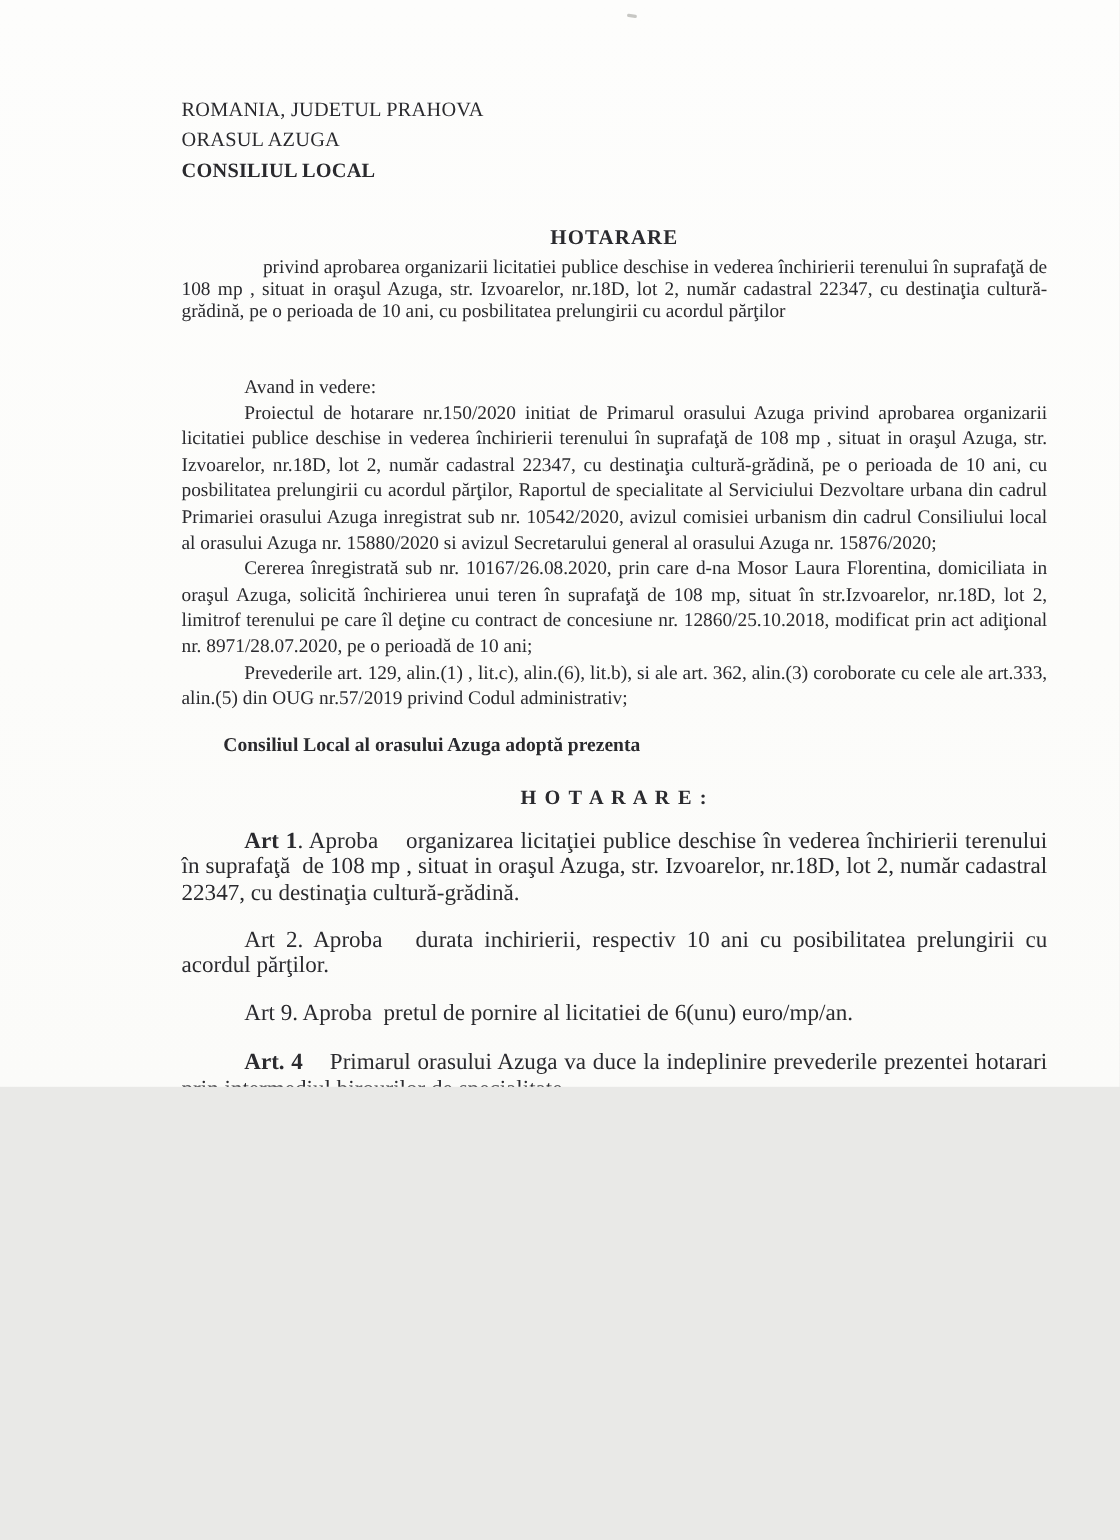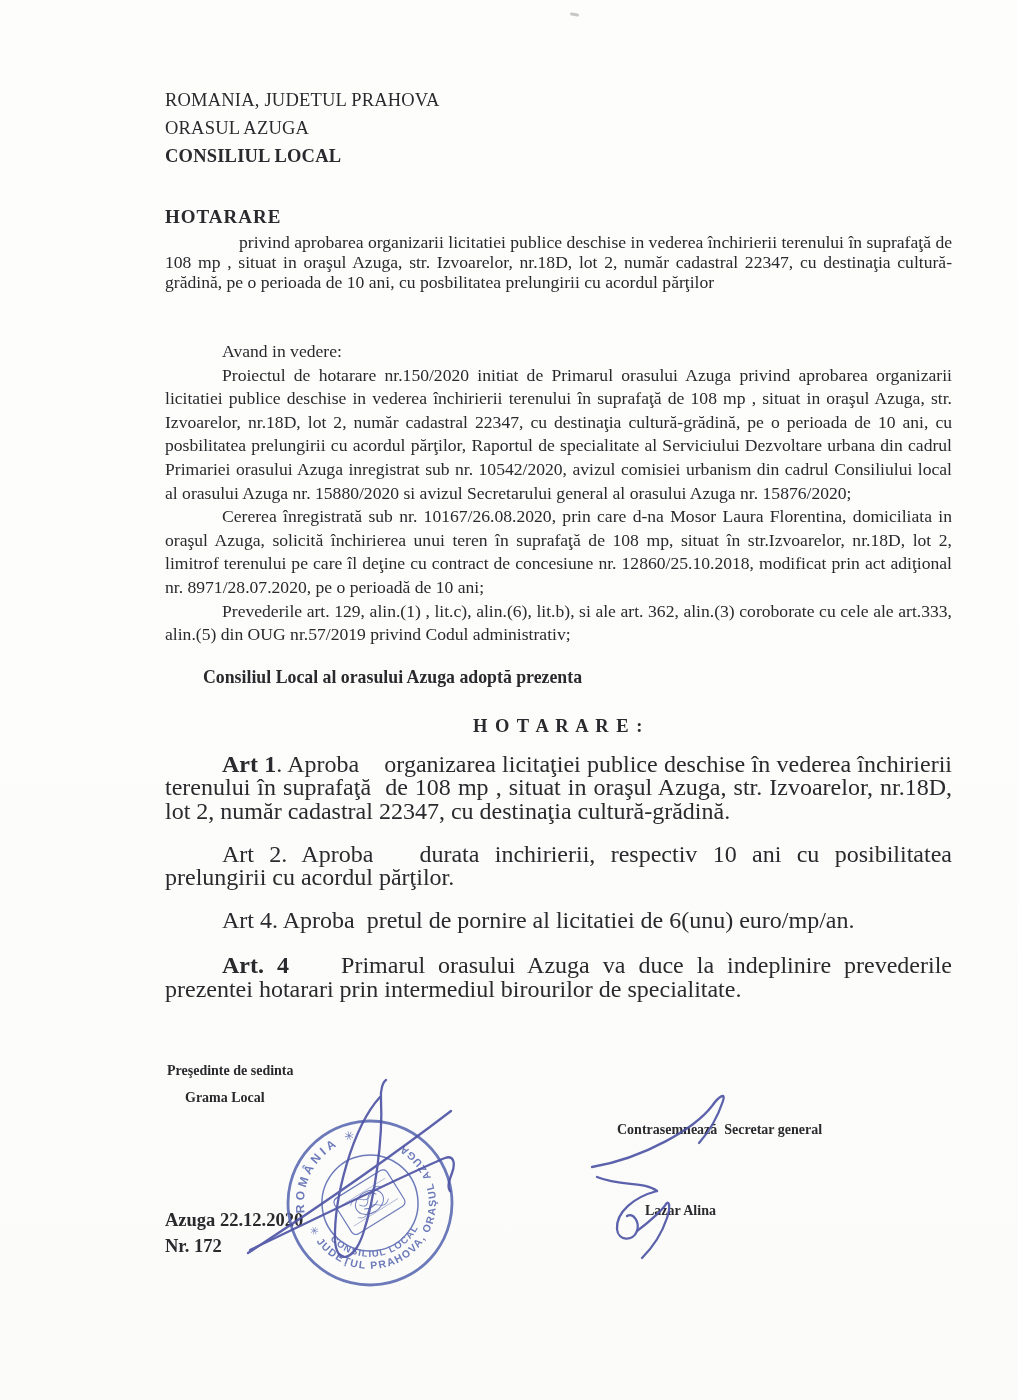--- a/index.html
+++ b/index.html
@@ -4,56 +4,56 @@
 <style>
   * { box-sizing: border-box; }
   html, body { margin: 0; padding: 0; }
   body {
     width: 1018px; height: 1400px;
     background: #e9e9e7;
     font-family: "Liberation Serif", "DejaVu Serif", serif;
   }
   .page {
     position: relative;
-    width: 1018px; height: 1400px;
+    width: 1018px; height: 988px;
     background: linear-gradient(180deg, #fdfdfc 0%, #fcfcfa 60%, #fbfbf9 100%);
     color: #2a2a2e;
     overflow: hidden;
   }
   .content { position: absolute; left: 165px; top: 86px; width: 787px; }
 
   .letterhead { font-size: 18.5px; line-height: 28px; letter-spacing: 0.2px; }
   .lh-bold { font-weight: bold; }
 
   .title-block { margin-top: 36px; }
   .doc-heading {
     margin: 0 0 4px 0;
     font-size: 19px; font-weight: bold;
-    letter-spacing: 1px;
+    text-align: center; letter-spacing: 1px;
   }
   .subtitle {
     margin: 0; font-size: 17.6px; line-height: 20px;
     text-align: justify; text-indent: 74px;
   }
 
   .intro { margin: 48px 0 0 0; font-size: 17.6px; line-height: 23.6px; text-indent: 57px; }
   .body-p {
     margin: 0; font-size: 17.6px; line-height: 23.6px;
     text-align: justify; text-indent: 57px;
   }
   .legal { margin-top: 16px; text-align: left; }
 
   .adoption { margin: 20px 0 0 0; font-weight: bold; font-size: 17.8px; text-indent: 38px; }
   .decision {
     margin: 28px 0 0 0; text-align: center;
     font-weight: bold; font-size: 18.5px; letter-spacing: 1.5px;
   }
 
   .article {
-    margin: 0; font-size: 24px; line-height: 23.6px;
+    margin: 0; font-size: 21px; line-height: 23.6px;
     text-align: justify; text-indent: 57px; white-space: pre-wrap;
   }
   .a1 { margin-top: 16px; }
   .a2 { margin-top: 19px; }
   .a3 { margin-top: 19px; }
   .a4 { margin-top: 22px; }
   .art-bold { font-weight: bold; }
 
   .signatures { position: relative; margin-top: 56px; height: 62px; font-size: 14px; font-weight: bold; line-height: 27px; }
   .sig-left { position: absolute; left: 2px; top: 0; }
@@ -90,21 +90,21 @@
     <p class="intro">Avand in vedere:</p>
     <p class="body-p">Proiectul de hotarare nr.150/2020 initiat de Primarul orasului Azuga privind aprobarea organizarii licitatiei publice deschise in vederea închirierii terenului în suprafaţă  de 108 mp , situat in oraşul Azuga, str. Izvoarelor, nr.18D, lot 2, număr cadastral 22347,  cu destinaţia cultură-grădină, pe o perioada de 10 ani, cu posbilitatea prelungirii cu acordul părţilor, Raportul de specialitate al Serviciului Dezvoltare urbana din cadrul Primariei orasului Azuga inregistrat sub nr. 10542/2020, avizul comisiei  urbanism din cadrul Consiliului local al orasului Azuga nr. 15880/2020 si avizul Secretarului general al orasului Azuga nr. 15876/2020;</p>
     <p class="body-p">Cererea înregistrată sub nr. 10167/26.08.2020, prin care d-na Mosor Laura Florentina, domiciliata in oraşul Azuga, solicită închirierea unui teren în suprafaţă de 108 mp, situat în str.Izvoarelor, nr.18D, lot 2, limitrof terenului pe care îl deţine cu contract de concesiune nr. 12860/25.10.2018, modificat prin act adiţional nr. 8971/28.07.2020,  pe o perioadă de 10 ani;</p>
     <p class="body-p">Prevederile art. 129, alin.(1) , lit.c), alin.(6), lit.b), si ale art. 362, alin.(3) coroborate cu cele ale art.333, alin.(5) din OUG nr.57/2019 privind Codul administrativ;</p>
 
     <p class="adoption">Consiliul Local al orasului Azuga adoptă prezenta</p>
     <h2 class="decision">H O T A R A R E :</h2>
 
     <p class="article a1"><span class="art-bold">Art 1</span><span>. Aproba    organizarea licitaţiei publice deschise în vederea închirierii terenului în suprafaţă  de 108 mp , situat in oraşul Azuga, str. Izvoarelor, nr.18D, lot 2, număr cadastral 22347, cu destinaţia cultură-grădină.</span></p>
     <p class="article a2"><span>Art 2</span><span>. Aproba   durata inchirierii, respectiv 10 ani cu posibilitatea prelungirii cu acordul părţilor.</span></p>
-    <p class="article a3"><span>Art 4</span><span>. Aproba  pretul de pornire al licitatiei de 6(unu) euro/mp/an.</span></p>
+    <p class="article a3"><span>Art 9</span><span>. Aproba  pretul de pornire al licitatiei de 6(unu) euro/mp/an.</span></p>
     <p class="article a4"><span class="art-bold">Art. 4</span><span>    Primarul orasului Azuga va duce la indeplinire prevederile prezentei hotarari prin intermediul birourilor de specialitate.</span></p>
 
     <div class="signatures">
       <div class="sig-left">
         <div>Preşedinte de sedinta</div>
         <div class="sig-name">Grama Local</div>
       </div>
       <div class="sig-right">
         <div>Contrasemnează  Secretar general</div>
         <div class="sig-name">Lazar Alina</div>

